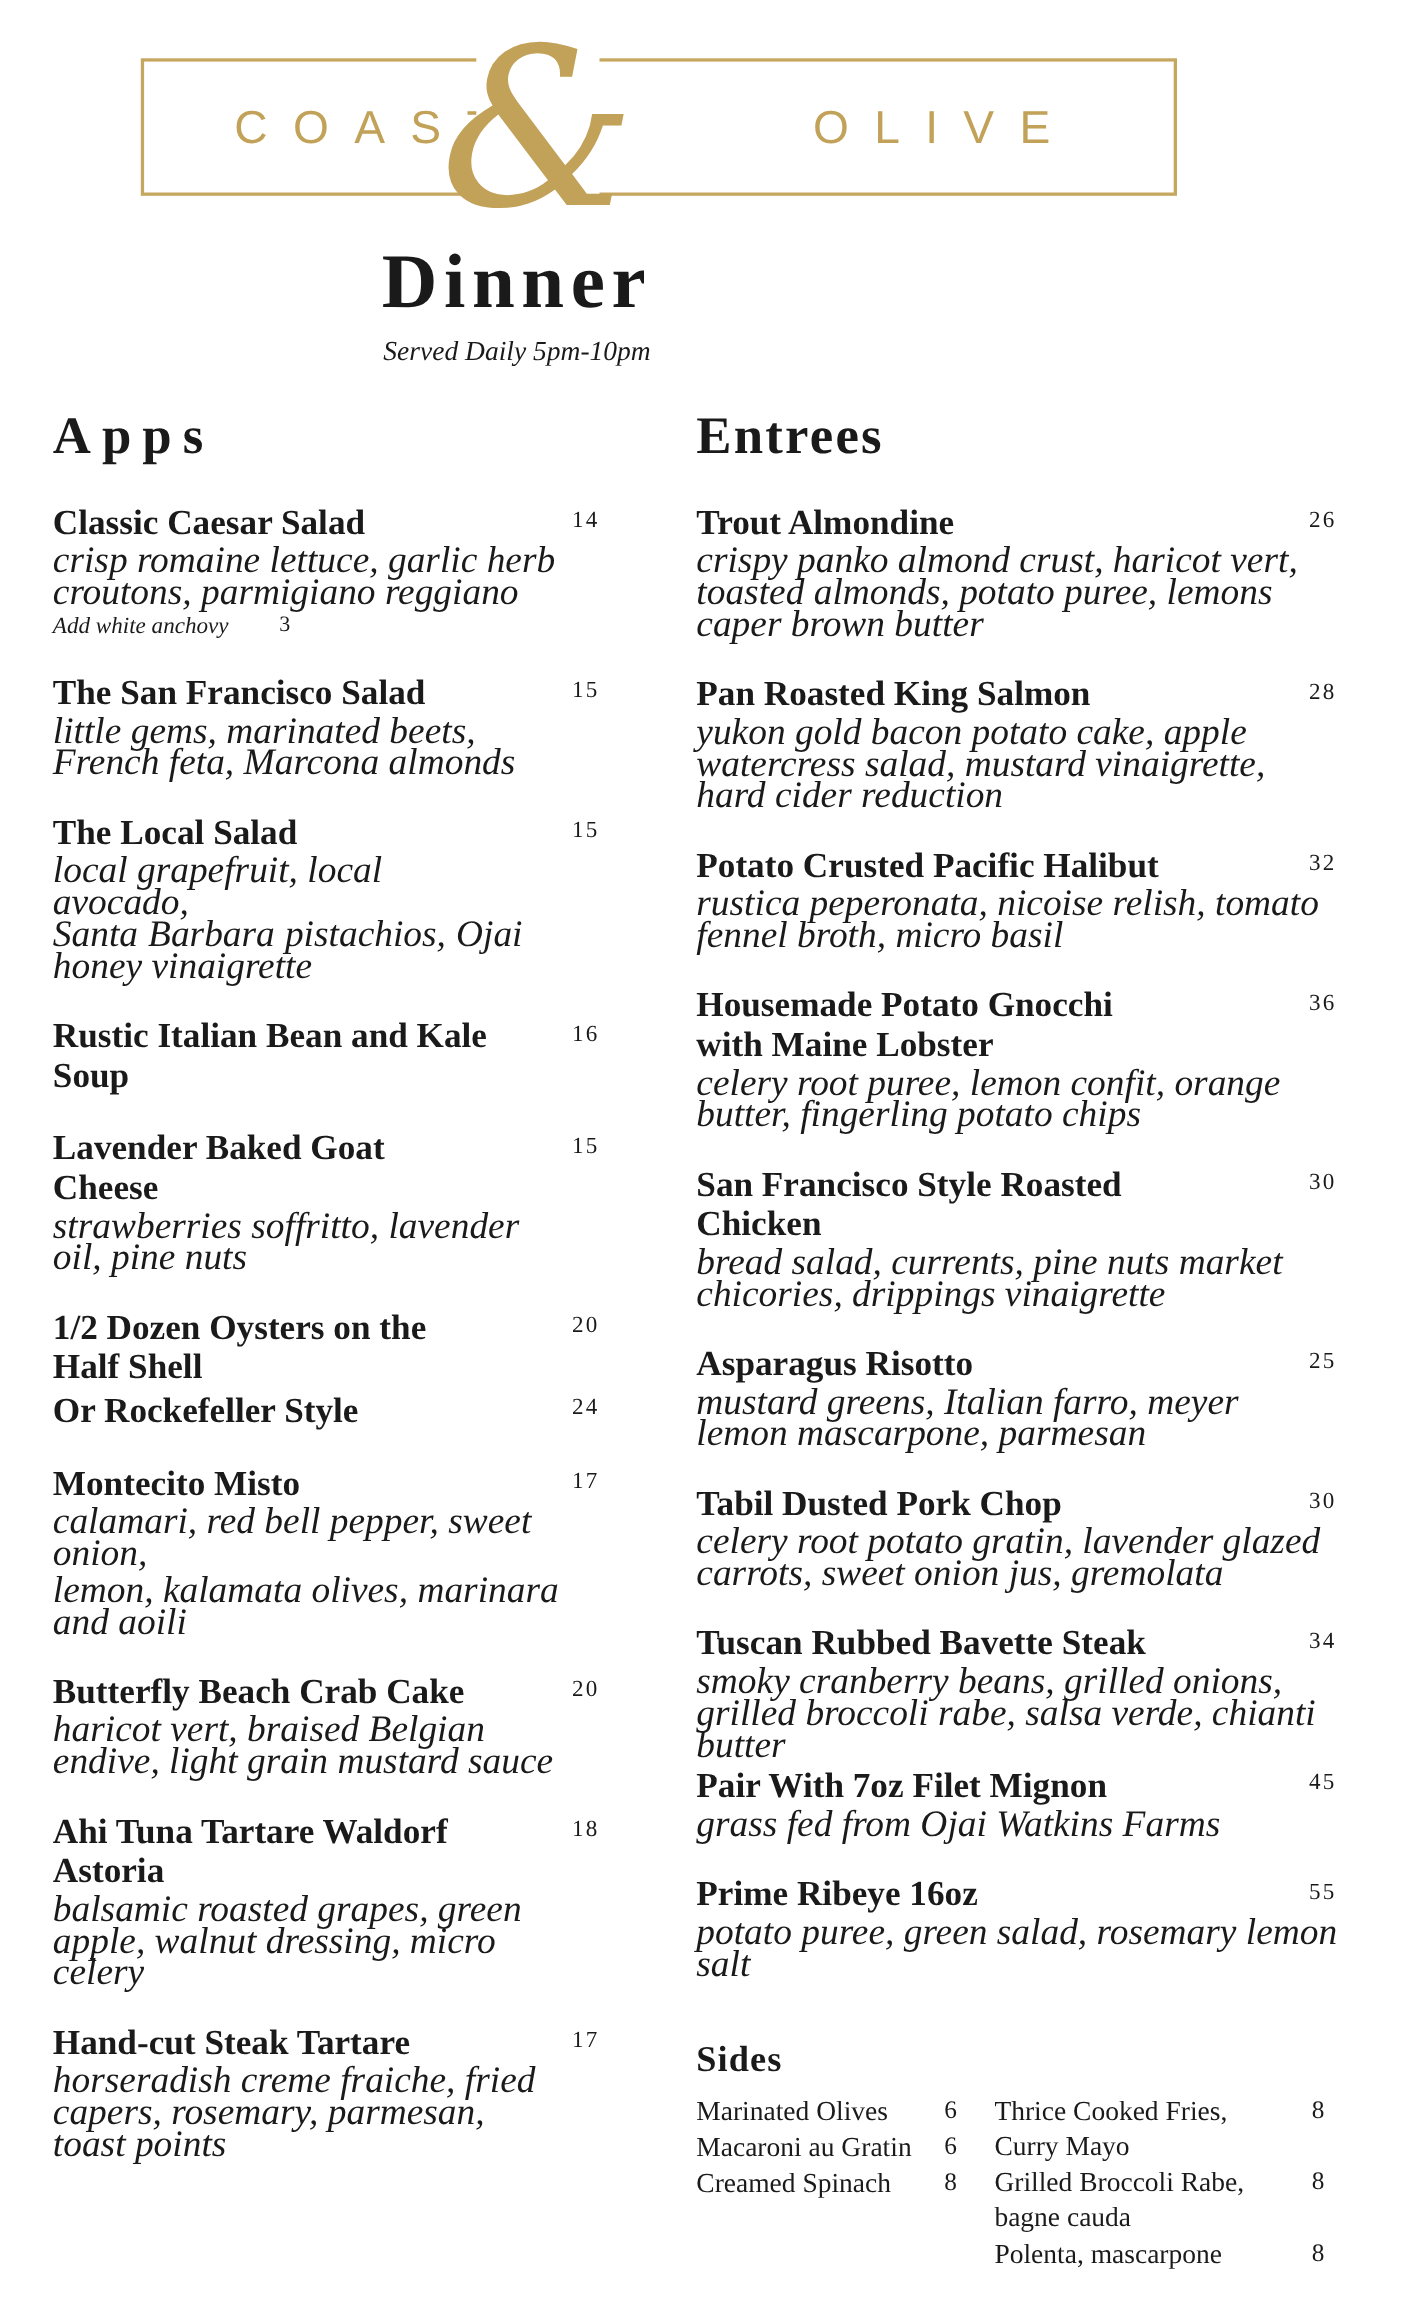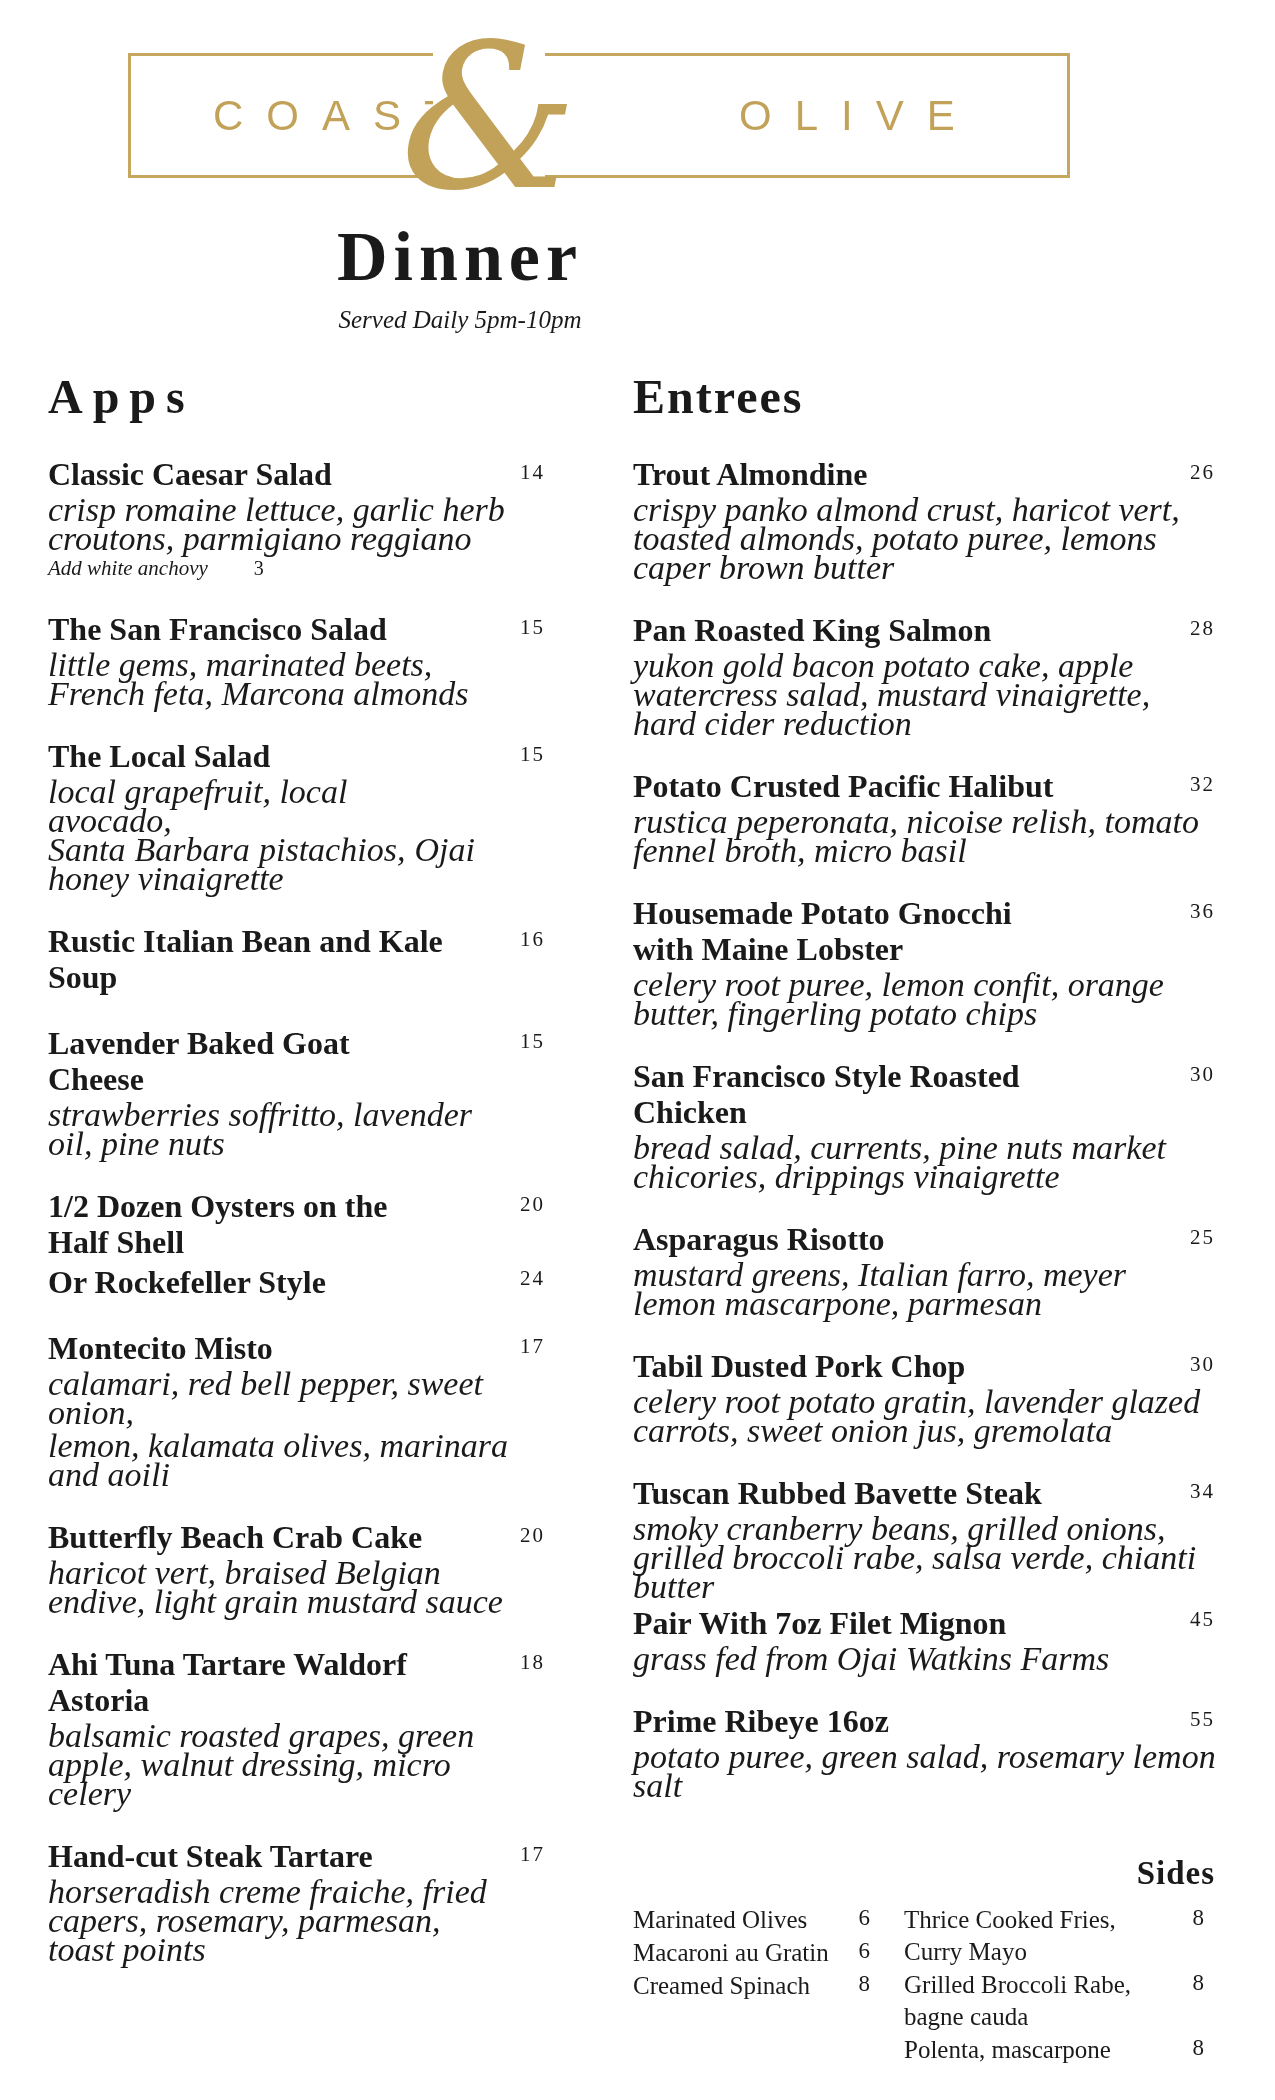--- a/index.html
+++ b/index.html
@@ -27,21 +27,21 @@
   .amp-wrap{
     position:absolute;left:302px;top:-60px;width:112px;height:244px;
     background:#ffffff;display:flex;align-items:center;justify-content:center;
     overflow:visible;
   }
   .amp{
     font-family:"DejaVu Serif",serif;font-style:italic;font-weight:400;
     font-size:200px;line-height:1;color:#c2a158;
   }
   
-  .title-wrap{position:absolute;left:0;top:222px;width:920px;text-align:center;}
+  .title-wrap{position:absolute;left:0;top:222px;width:920px;text-align:center;padding-left:10px;}
   .title{font-size:70px;font-weight:bold;letter-spacing:6px;line-height:1.0;margin:0;}
   .subtitle{font-size:25px;font-style:italic;margin-top:14px;}
   
   .columns{position:absolute;left:48px;top:372px;display:flex;}
   .col{box-sizing:border-box;}
   .col-apps{width:497px;}
   .col-entrees{width:582px;margin-left:88px;}
   .col-heading{font-size:48px;font-weight:bold;line-height:1.05;margin:0 0 34px 0;}
   .col-apps .col-heading{letter-spacing:10px;}
   .col-entrees .col-heading{letter-spacing:2px;}
@@ -60,21 +60,21 @@
   .justify .dline:last-child{text-align-last:auto;}
   .addon{
     display:flex;gap:46px;align-items:center;
     font-size:21px;font-style:italic;margin-top:3px;
   }
   .addon .aprice{font-style:normal;font-size:20px;}
   .variant{position:relative;margin-top:4px;margin-right:-70px;padding-right:70px;}
   .variant .price{top:4px;}
   
   .sides{margin-top:55px;}
-  .sides-heading{font-size:33px;font-weight:bold;margin:0 0 12px 0;letter-spacing:1px;text-align:right;}
+  .sides-heading{font-size:33px;font-weight:bold;margin:0 0 12px 0;letter-spacing:1px;}
   .sides-cols{display:flex;gap:34px;}
   .sides-col{box-sizing:border-box;}
   .sides-col-1{width:237px;}
   .sides-col-2{width:300px;}
   .srow{position:relative;padding-right:36px;font-size:25px;line-height:32px;margin-bottom:1px;}
   .sname{white-space:nowrap;}
   .sprice{position:absolute;right:0;top:2px;font-size:23px;line-height:1;}
 </style>
 </head>
 <body>

